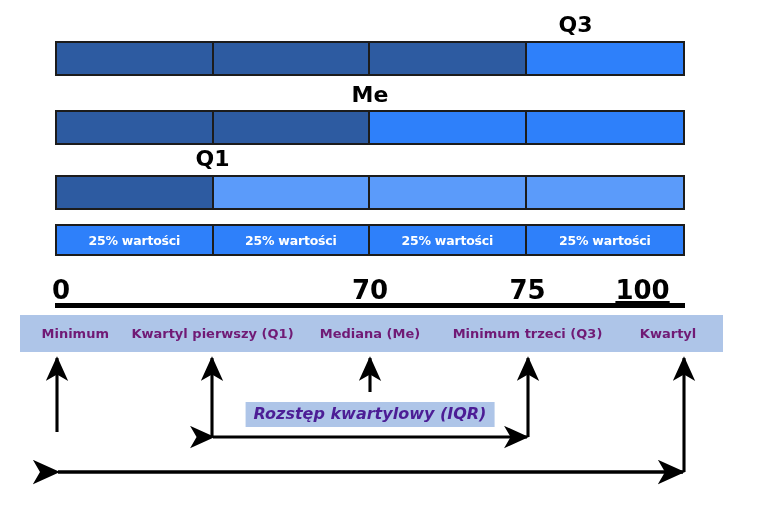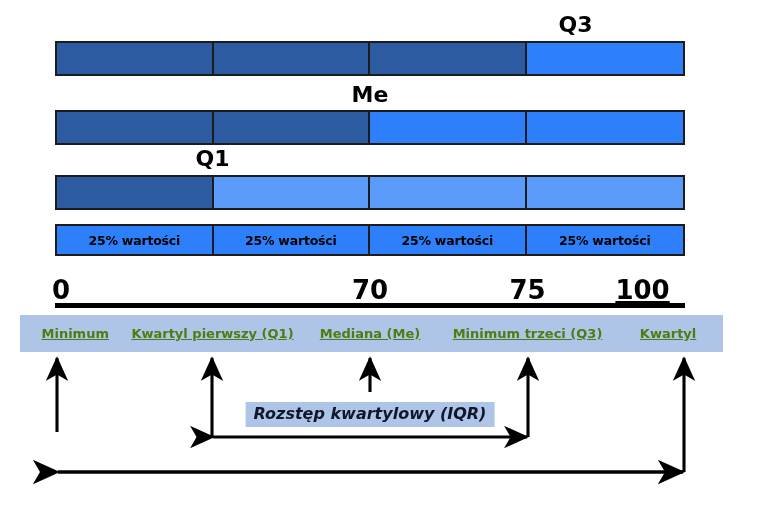--- a/index.html
+++ b/index.html
@@ -56,21 +56,21 @@
   }
   .pct-seg {
     flex: 1 1 25%;
     box-sizing: border-box;
     border-right: 2px solid #1c1c1c;
     display: flex;
     align-items: center;
     justify-content: center;
     font-size: 12.5px;
     font-weight: bold;
-    color: #000000;
+    color: #ffffff;
     letter-spacing: -0.2px;
   }
   .pct-seg:last-child { border-right: none; }
 
   
   .pointer-label {
     position: absolute;
     font-size: 22px;
     font-weight: bold;
     color: #000000;
@@ -104,40 +104,39 @@
     left: 20px;
     top: 315px;
     width: 703px;
     height: 37px;
     background: #aec5e8;
   }
   .desc-label {
     position: absolute;
     font-size: 13px;
     font-weight: bold;
-    color: #4d7c0f;
+    color: #701a75;
     transform: translateX(-50%);
     white-space: nowrap;
     line-height: 1;
-    text-decoration: underline;
   }
 
   
   .arrows {
     position: absolute;
     left: 0; top: 0;
     width: 757px; height: 508px;
     pointer-events: none;
   }
 
   
   .range-tag {
     position: absolute;
     background: #aec5e8;
-    color: #0f172a;
+    color: #4c1d95;
     font-size: 16px;
     font-weight: bold;
     font-style: italic;
     padding: 3px 8px 4px 8px;
     transform: translateX(-50%);
     white-space: nowrap;
     line-height: 1.15;
   }
 </style>
 </head>

